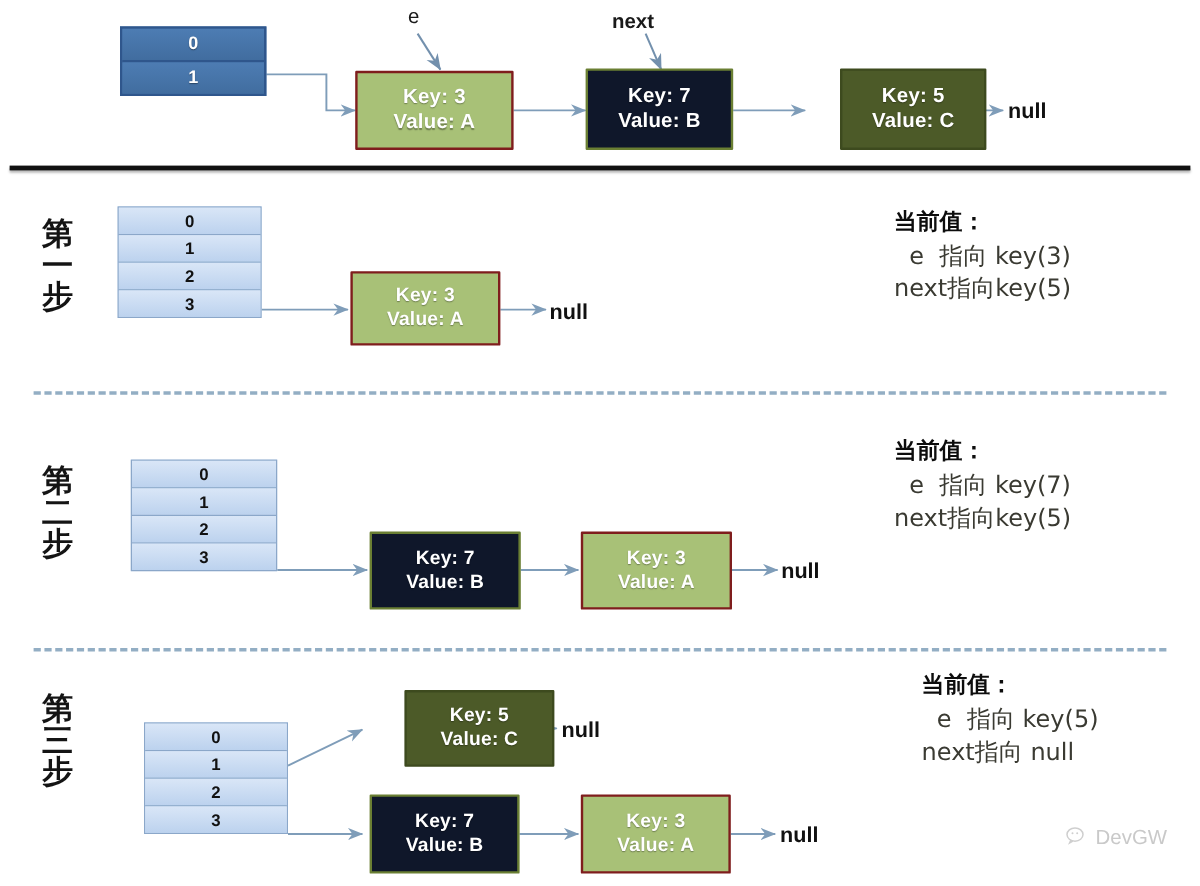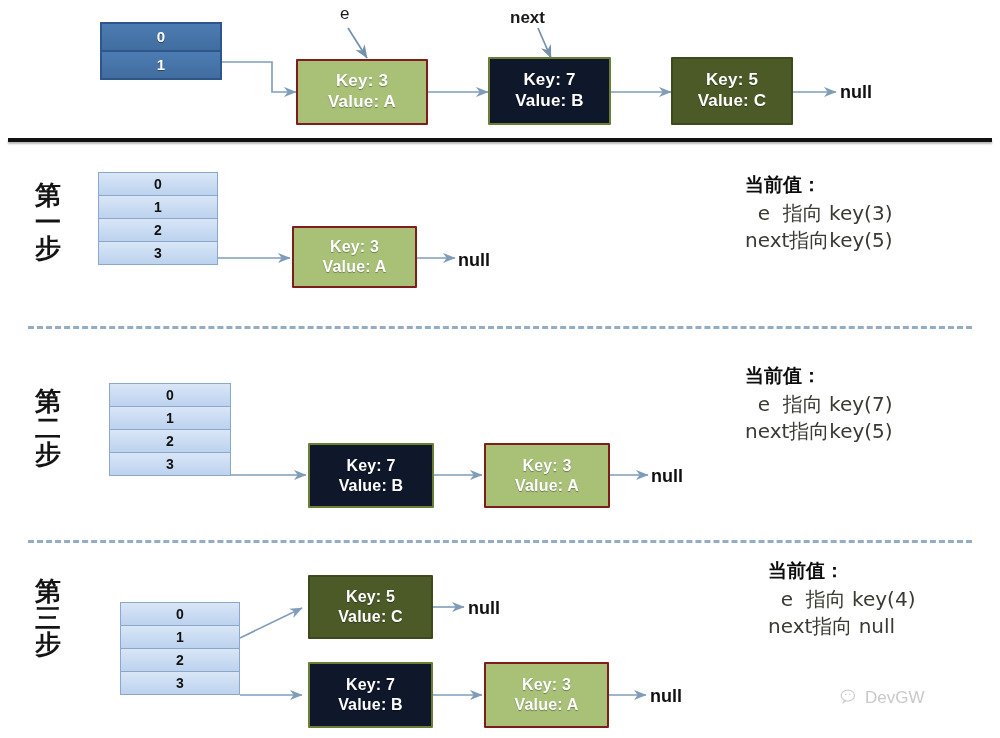--- a/index.html
+++ b/index.html
@@ -20,21 +20,21 @@
     align-items:center;justify-content:center;
     color:#ffffff;
     font-weight:bold;
     letter-spacing:.2px;
     text-shadow:0 1px 1px rgba(0,0,0,.35);
     border-radius:1px;
   }
   .node .ln{line-height:1.22;white-space:nowrap;}
   .node.light{background:#a8c177;border:2px solid #7f1d1d;}
   .node.mid  {background:#0f172a;border:2px solid #6a7f33;}
-  .node.dark {background:#4c5a28;border:2px solid #3d4a1e;}
+  .node.dark {background:#4c5a28;border:2px solid #3d4a1e;margin-left:29px;}
 
   
   .tbl{position:absolute;box-sizing:border-box;}
   .tbl.blue{border:2px solid #2d5party;}
   .tbl.blue{border:2px solid #2f568c;background:#4472a8;}
   .tbl.blue .cell{
     height:26px;line-height:26px;text-align:center;
     color:#ffffff;font-weight:bold;font-size:15px;
     background:linear-gradient(to bottom,#4d7cb3 0%,#416d9f 100%);
     border-bottom:2px solid #2f568c;
@@ -260,25 +260,25 @@
     <div class="ln">Value: B</div>
   </div>
   <div class="node light" style="left:484px;top:662px;width:125px;height:66px;font-size:16px;">
     <div class="ln">Key: 3</div>
     <div class="ln">Value: A</div>
   </div>
   <div class="nulltx" style="left:650px;top:686px;">null</div>
 
   <div class="note" style="left:768px;top:558px;">
     <div class="nt-title">当前值：</div>
-    <div class="nt-l">  e  指向 key(4)</div>
+    <div class="nt-l">  e  指向 key(5)</div>
     <div class="nt-l">next指向 null</div>
   </div>
 
-  <div class="wm" style="left:840px;top:688px;">
+  <div class="wm" style="left:888px;top:688px;">
     <svg class="wm-ic" viewBox="0 0 24 24">
       <ellipse cx="9.4" cy="9" rx="8" ry="6.6" fill="none" stroke="#cfcfcf" stroke-width="1.5"></ellipse>
       <path d="M5.4,14.2 L4,17.4 L7.2,15.6" fill="none" stroke="#cfcfcf" stroke-width="1.5"></path>
       <circle cx="6.9" cy="7.6" r="1" fill="#cfcfcf"></circle>
       <circle cx="11.6" cy="7.6" r="1" fill="#cfcfcf"></circle>
     </svg>
     <span>DevGW</span>
   </div>
 
 </div>

